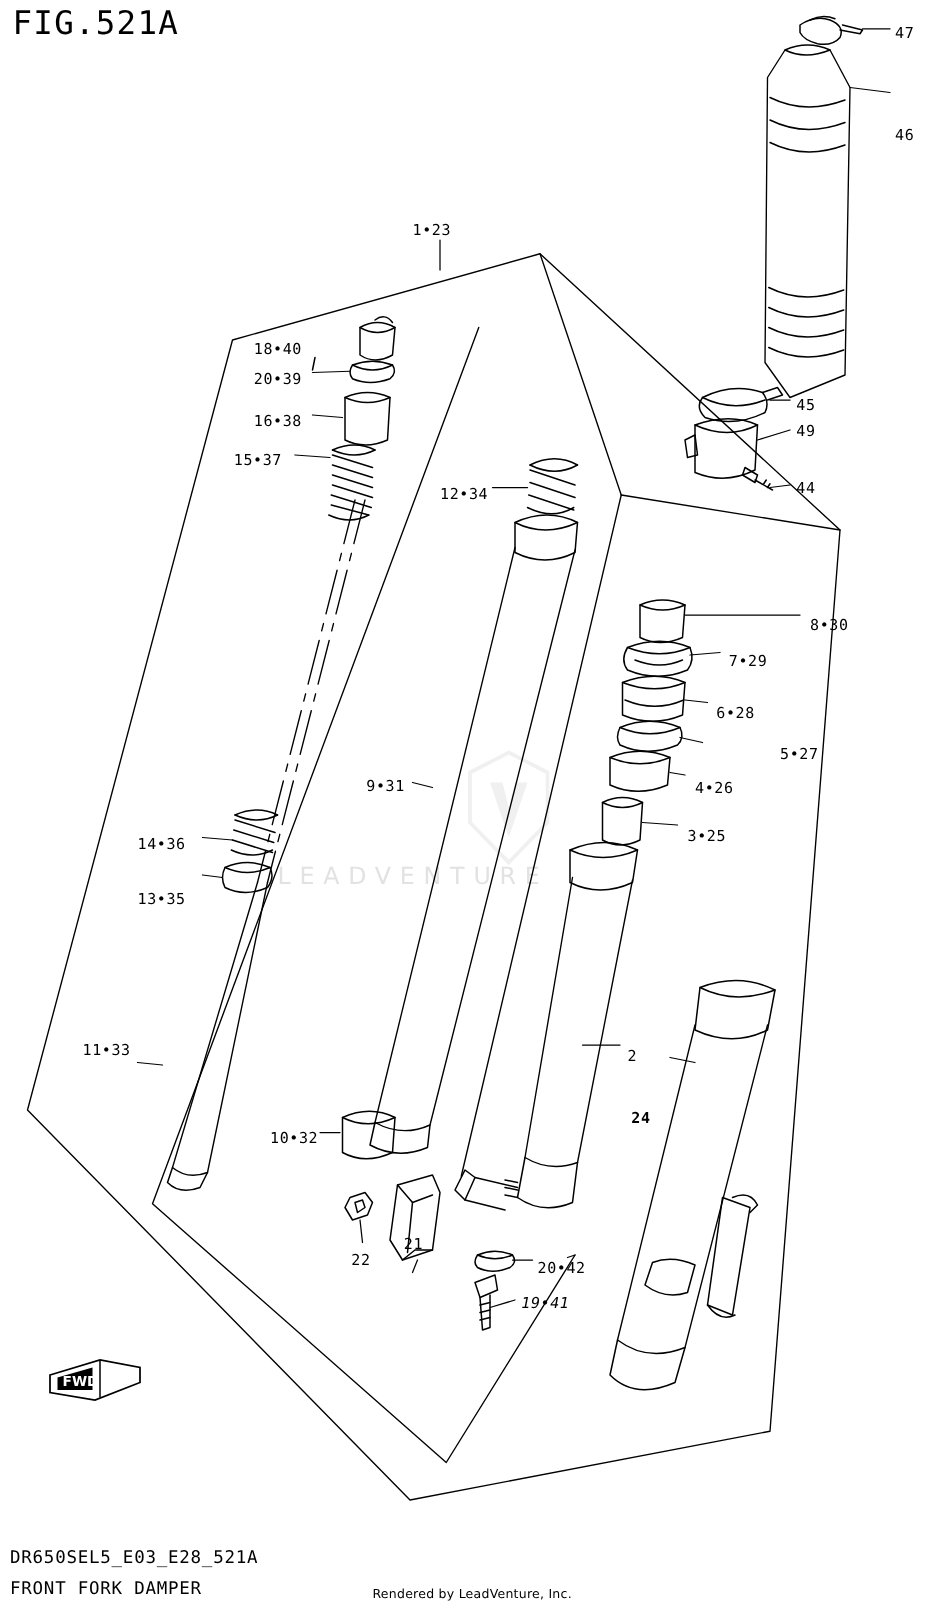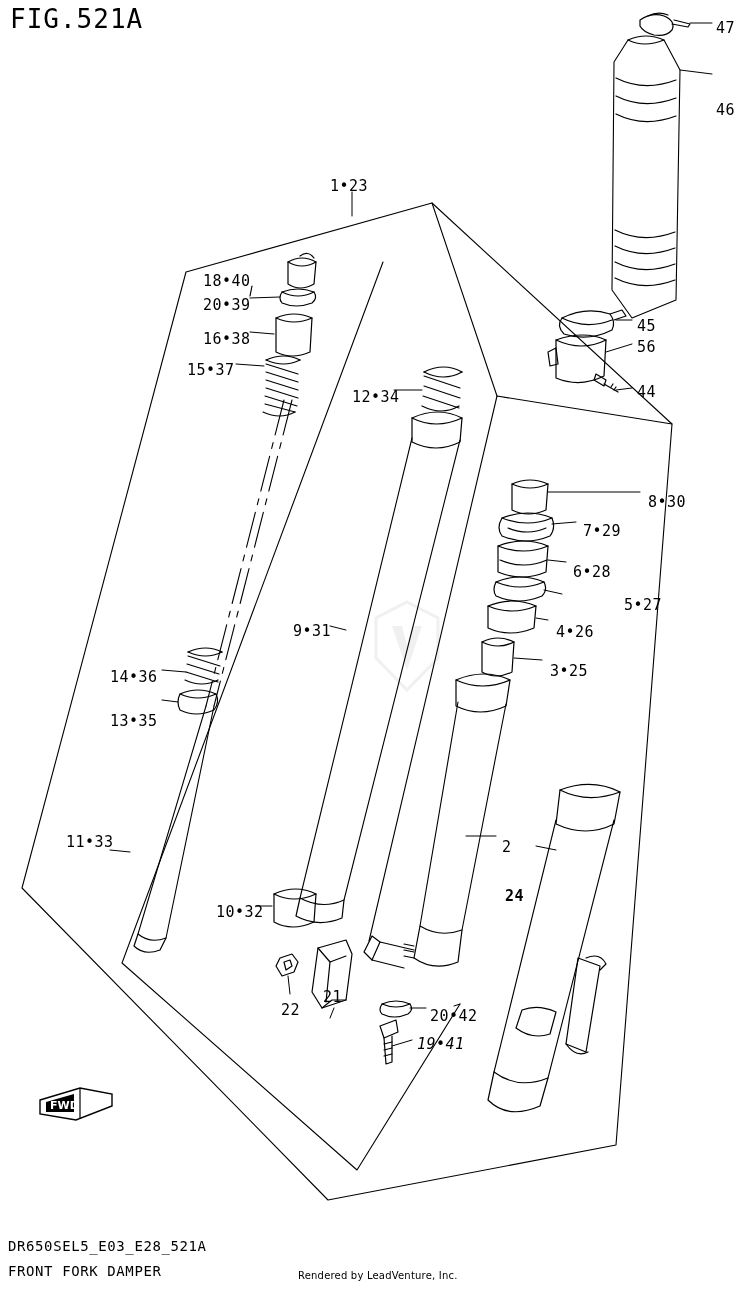--- a/index.html
+++ b/index.html
@@ -22,21 +22,21 @@
     position: absolute;
     left: 10px;
     top: 4px;
     font-size: 26px;
     letter-spacing: 1px;
     font-weight: normal;
     white-space: nowrap;
   }
   .label {
     position: absolute;
-    font-size: 15px;
+    font-size: 12px;
     letter-spacing: 0.5px;
     white-space: nowrap;
     font-family: "DejaVu Sans Mono", "Liberation Mono", monospace;
   }
   #footer-code {
     position: absolute;
     left: 8px;
     top: 1238px;
     font-size: 14px;
     letter-spacing: 0.6px;
@@ -90,20 +90,21 @@
     top: 0;
   }
 </style>
 </head>
 <body>
 
 <div id="page">
 
   <div id="fig-title">FIG.521A</div>
 
+  <div id="watermark">LEADVENTURE</div>
 
   <svg id="watermark-mark" viewBox="0 0 70 92">
     <path d="M35 2 L66 18 L66 58 L35 90 L4 58 L4 18 Z" fill="none" stroke="#f0f0f0" stroke-width="3"></path>
     <path d="M20 26 L35 70 L50 26 L40 26 L35 46 L30 26 Z" fill="#f0f0f0"></path>
   </svg>
 
   <svg id="art" width="750" height="1292" viewBox="0 0 750 1292">
     <g fill="none" stroke="#000000" stroke-width="1.2" stroke-linejoin="round" stroke-linecap="round">
 
       <path d="M432 203 L186 272 L22 888 L328 1200 L616 1145 L672 424 Z" stroke-width="1.1"></path>
@@ -283,21 +284,21 @@
 
   <div id="callouts">
       <div class="label" style="left: 716px; top: 19px;">47</div>
       <div class="label" style="left: 716px; top: 73px; margin-top: 28px;">46</div>
       <div class="label" style="left: 330px; top: 177px;">1•23</div>
       <div class="label" style="left: 203px; top: 272px;">18•40</div>
       <div class="label" style="left: 203px; top: 296px;">20•39</div>
       <div class="label" style="left: 203px; top: 330px;">16•38</div>
       <div class="label" style="left: 187px; top: 361px;">15•37</div>
       <div class="label" style="left: 637px; top: 317px;">45</div>
-      <div class="label" style="left: 637px; top: 338px;">56</div>
+      <div class="label" style="left: 637px; top: 338px;">49</div>
       <div class="label" style="left: 637px; top: 383px;">44</div>
       <div class="label" style="left: 352px; top: 388px;">12•34</div>
       <div class="label" style="left: 648px; top: 493px;">8•30</div>
       <div class="label" style="left: 583px; top: 522px;">7•29</div>
       <div class="label" style="left: 573px; top: 563px;">6•28</div>
       <div class="label" style="left: 604px; top: 596px; margin-left: 20px;">5•27</div>
       <div class="label" style="left: 556px; top: 623px;">4•26</div>
       <div class="label" style="left: 293px; top: 622px;">9•31</div>
       <div class="label" style="left: 550px; top: 662px;">3•25</div>
       <div class="label" style="left: 110px; top: 668px;">14•36</div>

